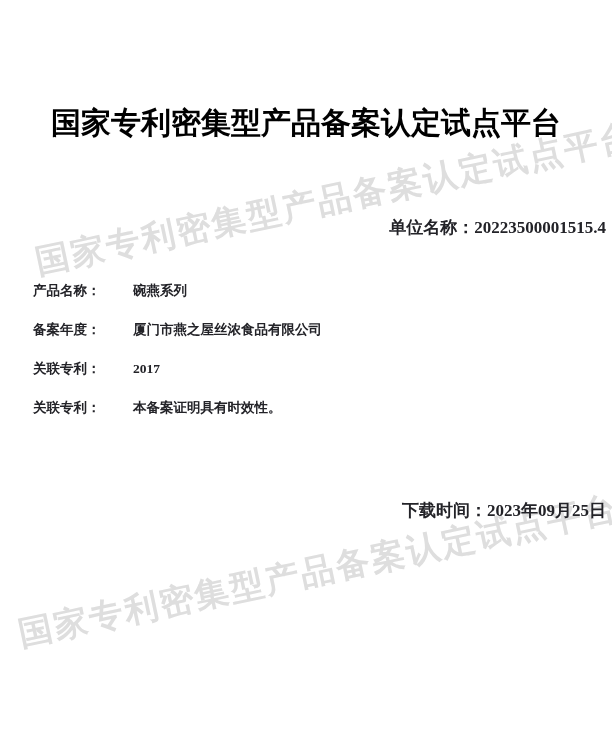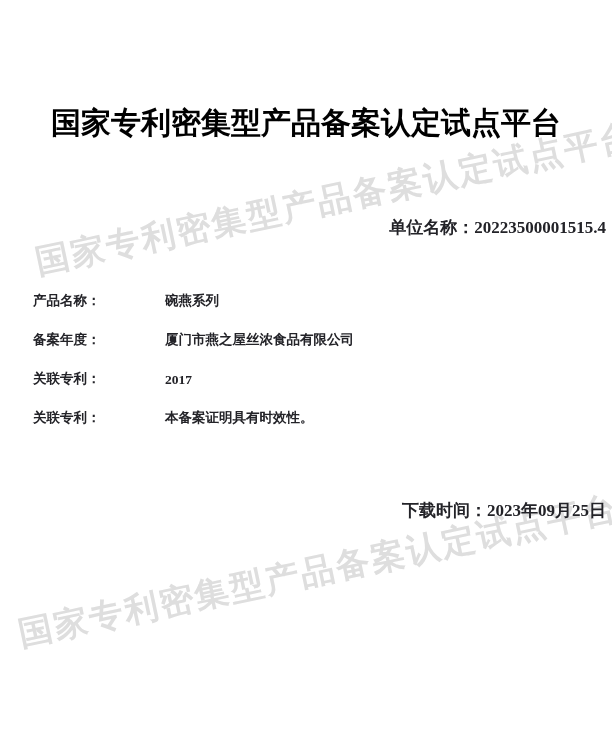--- a/index.html
+++ b/index.html
@@ -50,24 +50,23 @@
   }
 
   
   .fields {
     position: absolute;
     left: 33px; top: 271px; right: 20px;
   }
   .field-row {
     height: 39px;
     display: flex;
-    align-items: flex-end;
+    align-items: center;
     font-size: 13.5px;
     font-weight: bold;
-    gap: 32px;
   }
   .field-label {
     display: inline-block;
     width: 100px;
     flex: 0 0 100px;
   }
   .field-value { white-space: nowrap; }
 
   
   .download-row {

